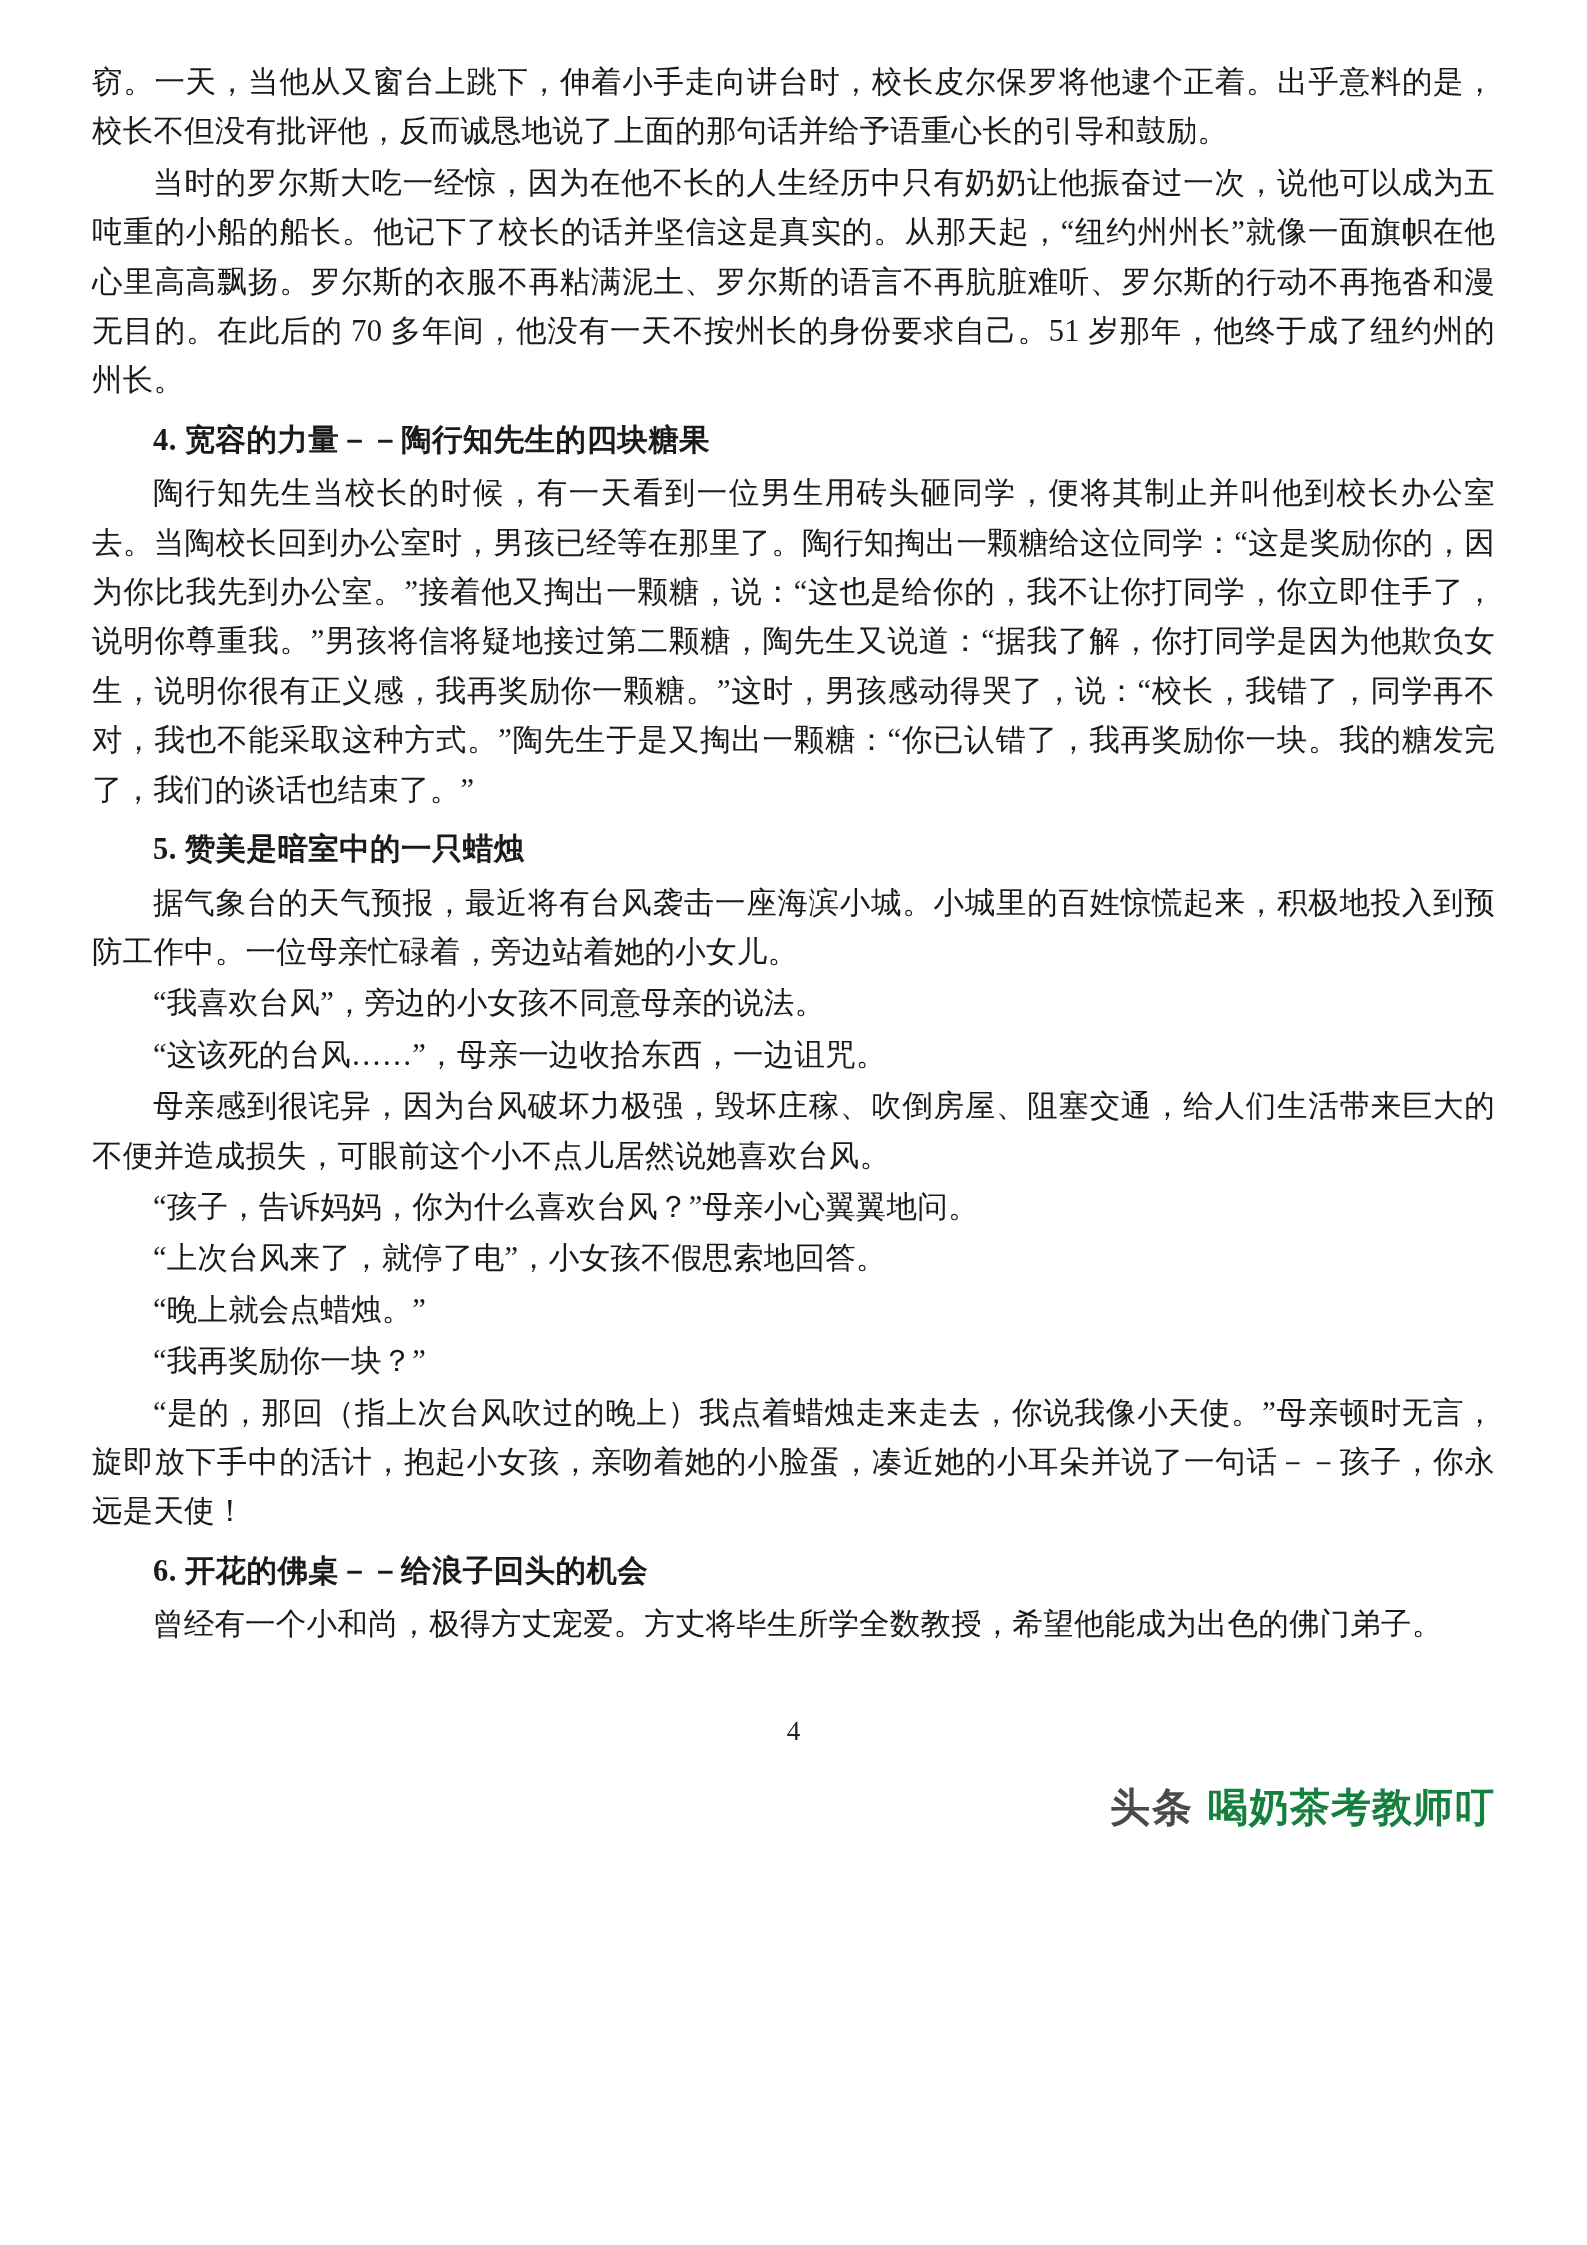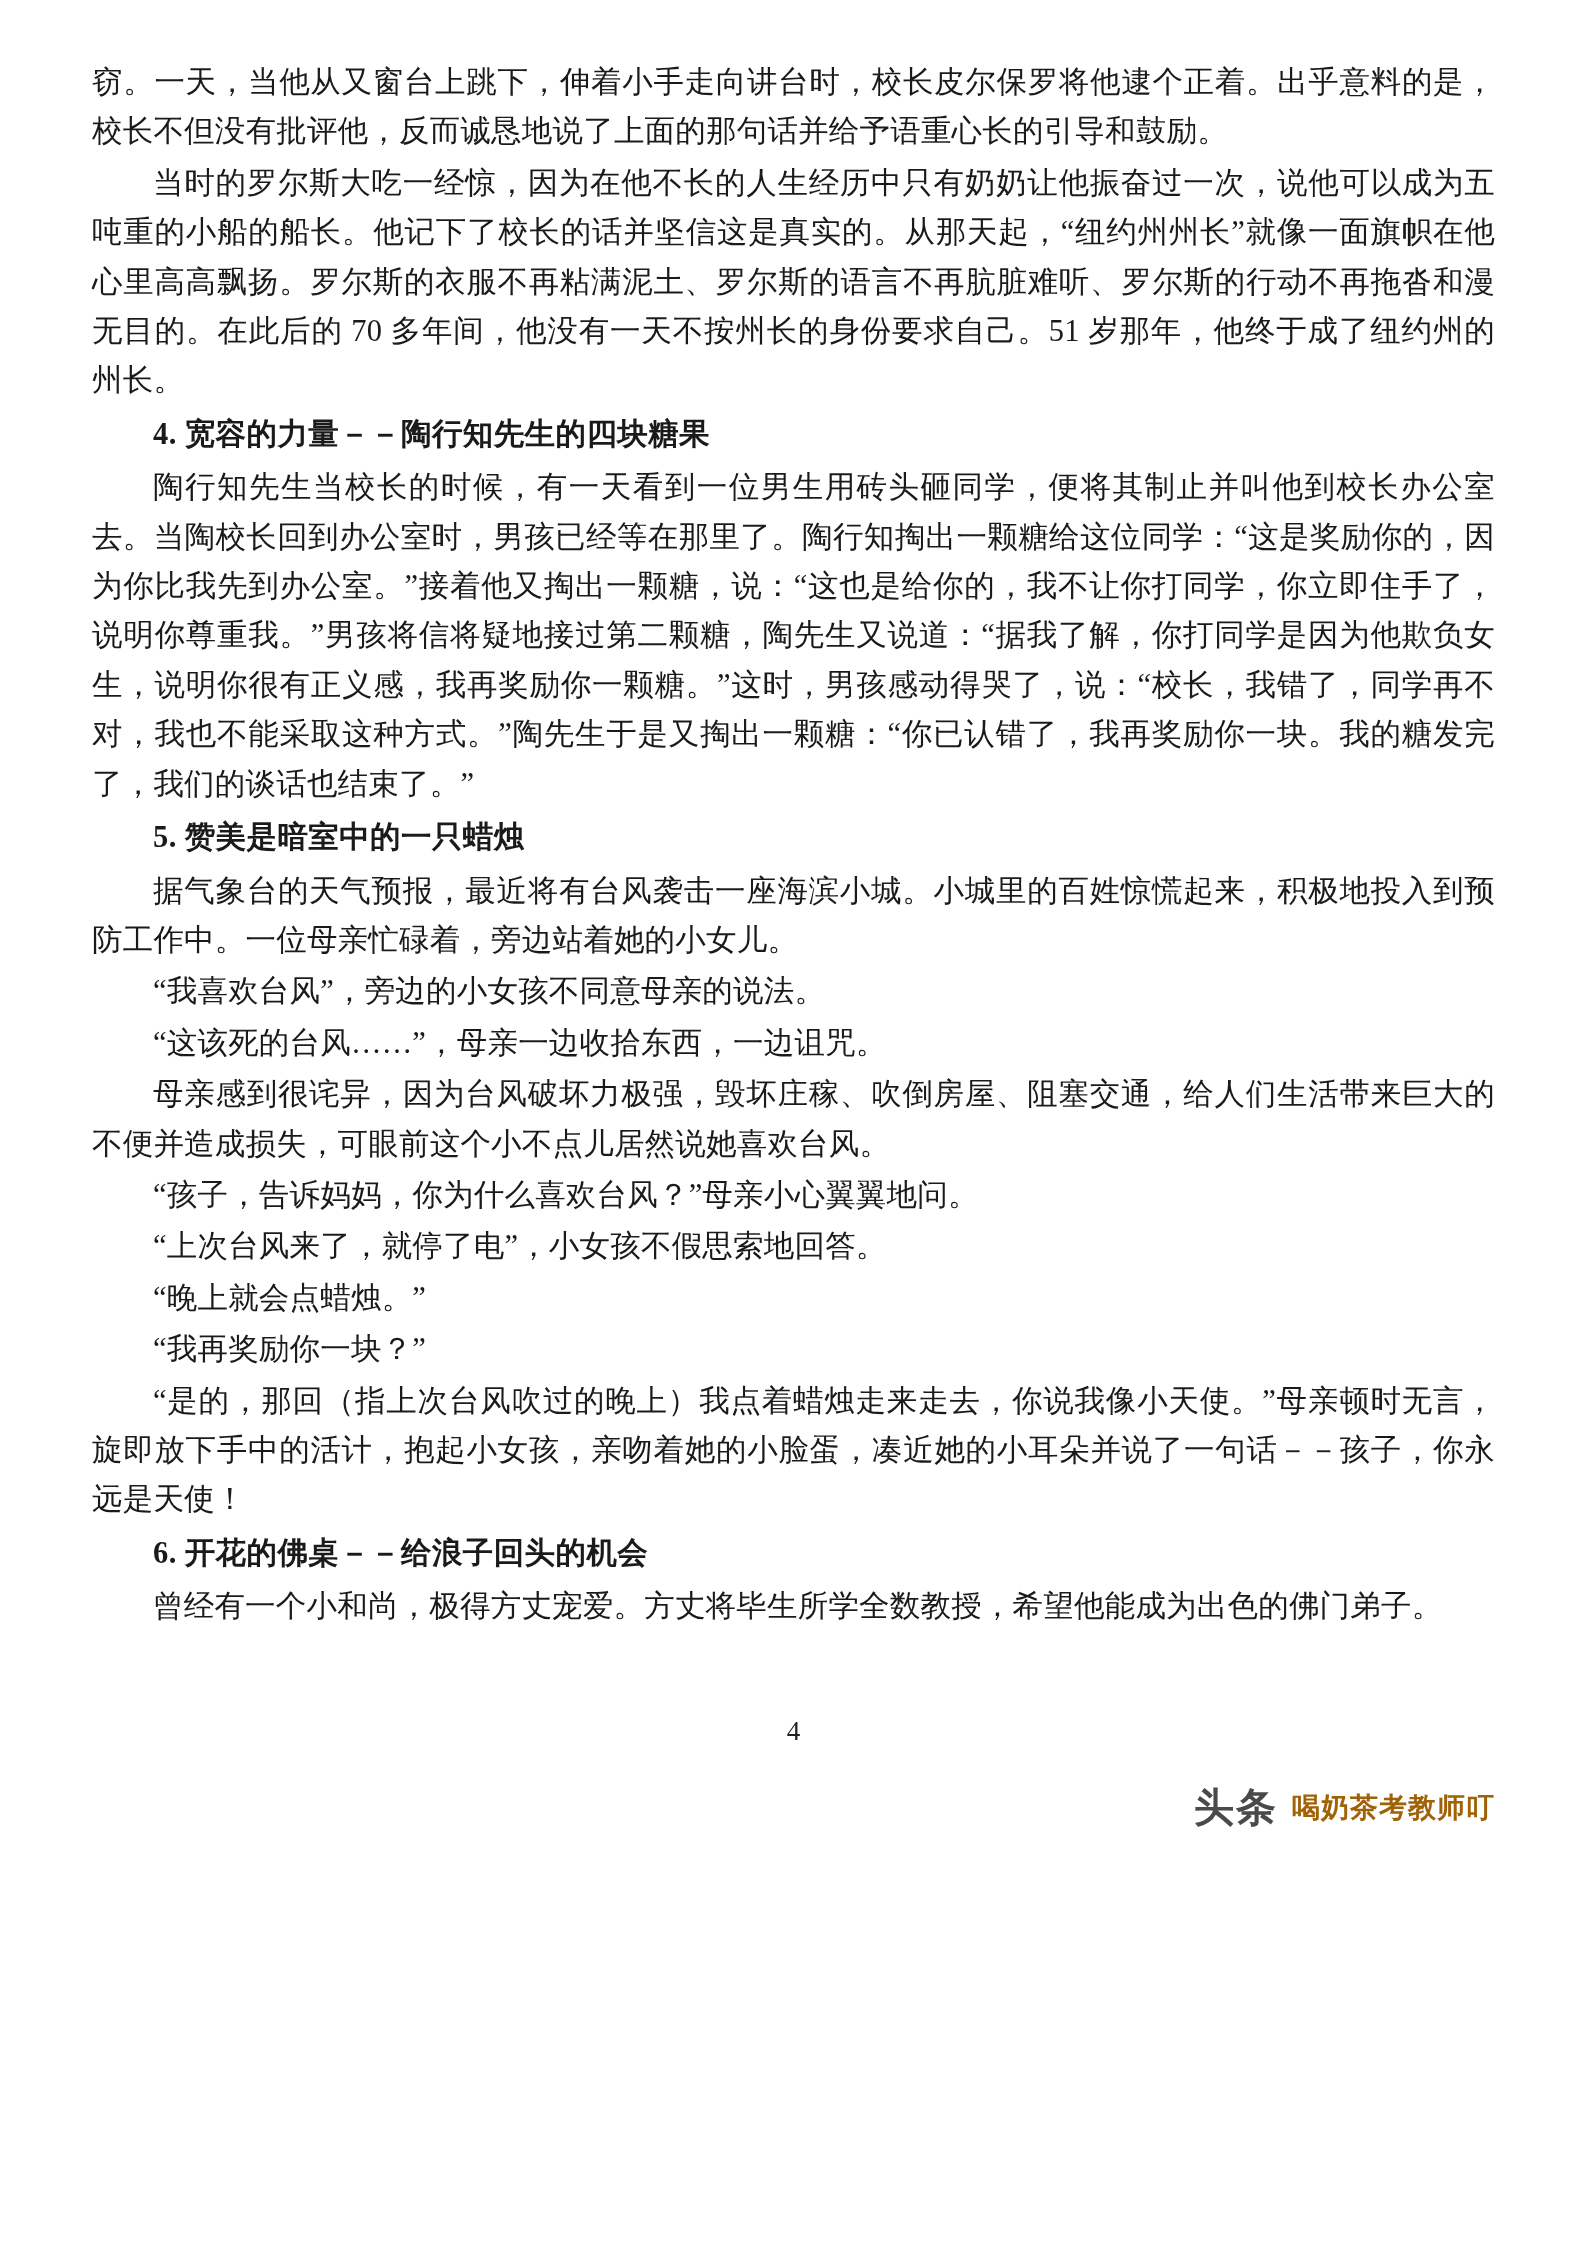--- a/index.html
+++ b/index.html
@@ -33,21 +33,21 @@
   }
   p {
     margin: 0 0 1px 0;
   }
   .indent {
     text-indent: 2em;
   }
   .heading {
     font-weight: bold;
     text-indent: 2em;
-    margin-top: 4px;
+    margin-top: 10px;
     margin-bottom: 4px;
     letter-spacing: 0.4px;
   }
   .para {
     margin-bottom: 2px;
   }
   .page-number {
     position: absolute;
     left: 0;
     right: 0;
@@ -68,23 +68,23 @@
   }
   .wm-logo {
     display: flex;
     align-items: center;
     font-weight: bold;
     font-size: 40px;
     letter-spacing: 2px;
     color: #4a4a4a;
   }
   .wm-name {
-    font-size: 28px;
+    font-size: 40px;
     font-weight: bold;
-    color: #a16207;
+    color: #15803d;
     letter-spacing: 1px;
   }
 </style>
 </head>
 <body>
 
 <div class="page">
   <div class="doc-body">
     <p class="para">窃。一天，当他从又窗台上跳下，伸着小手走向讲台时，校长皮尔保罗将他逮个正着。出乎意料的是，校长不但没有批评他，反而诚恳地说了上面的那句话并给予语重心长的引导和鼓励。</p>
     <p class="para indent">当时的罗尔斯大吃一经惊，因为在他不长的人生经历中只有奶奶让他振奋过一次，说他可以成为五吨重的小船的船长。他记下了校长的话并坚信这是真实的。从那天起，“纽约州州长”就像一面旗帜在他心里高高飘扬。罗尔斯的衣服不再粘满泥土、罗尔斯的语言不再肮脏难听、罗尔斯的行动不再拖沓和漫无目的。在此后的 70 多年间，他没有一天不按州长的身份要求自己。51 岁那年，他终于成了纽约州的州长。</p>

